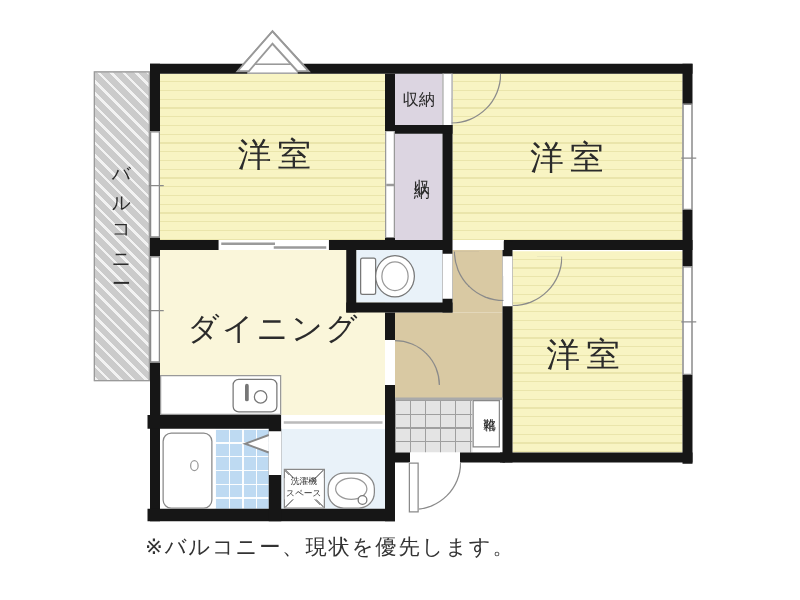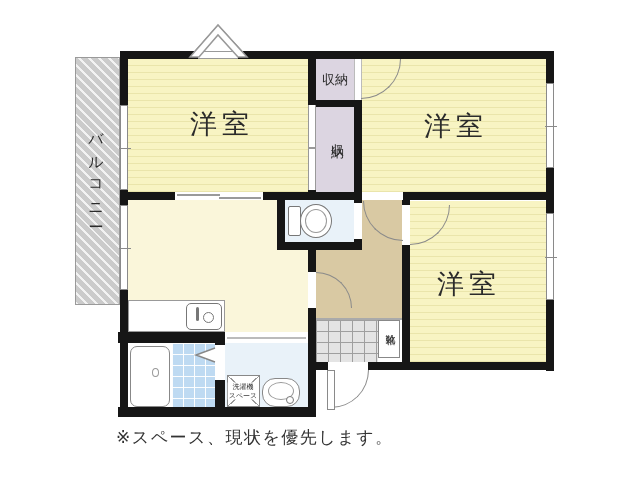--- a/index.html
+++ b/index.html
@@ -157,17 +157,18 @@
 
   <svg class="abs" width="640" height="480" viewBox="0 0 640 480" style="left:0;top:0;pointer-events:none;">
     <path d="M190,57 L218,25 L247,57 L238,57 L218,35 L199,57 Z" fill="#ffffff" stroke="#999" stroke-width="1.5"></path>
     <path d="M194,52 L218,25 L243,52" fill="none" stroke="#999" stroke-width="1"></path>
     <path d="M215,348 L196,355 L215,362" fill="#ffffff" stroke="#888" stroke-width="1.5"></path>
   </svg>
 
   <div class="abs label center" style="left:222px;top:124px;font-size:27px;letter-spacing:5px;">洋室</div>
   <div class="abs label center" style="left:456px;top:126px;font-size:27px;letter-spacing:5px;">洋室</div>
   <div class="abs label center" style="left:469px;top:284px;font-size:27px;letter-spacing:5px;">洋室</div>
+  <div class="abs label center" style="left:219px;top:263px;font-size:25px;letter-spacing:2px;">ダイニング</div>
   <div class="abs label center" style="left:335px;top:80px;font-size:13px;">収納</div>
   <div class="abs label vtext" style="left:328px;top:133px;font-size:13px;letter-spacing:3px;">収納</div>
 
-  <div class="abs label note" style="left:116px;top:426px;font-size:17px;letter-spacing:1.5px;">※スペース、現状を優先します。</div>
+  <div class="abs label note" style="left:116px;top:426px;font-size:17px;letter-spacing:1.5px;">※バルコニー、現状を優先します。</div>
 </div>
 
 </body></html>

